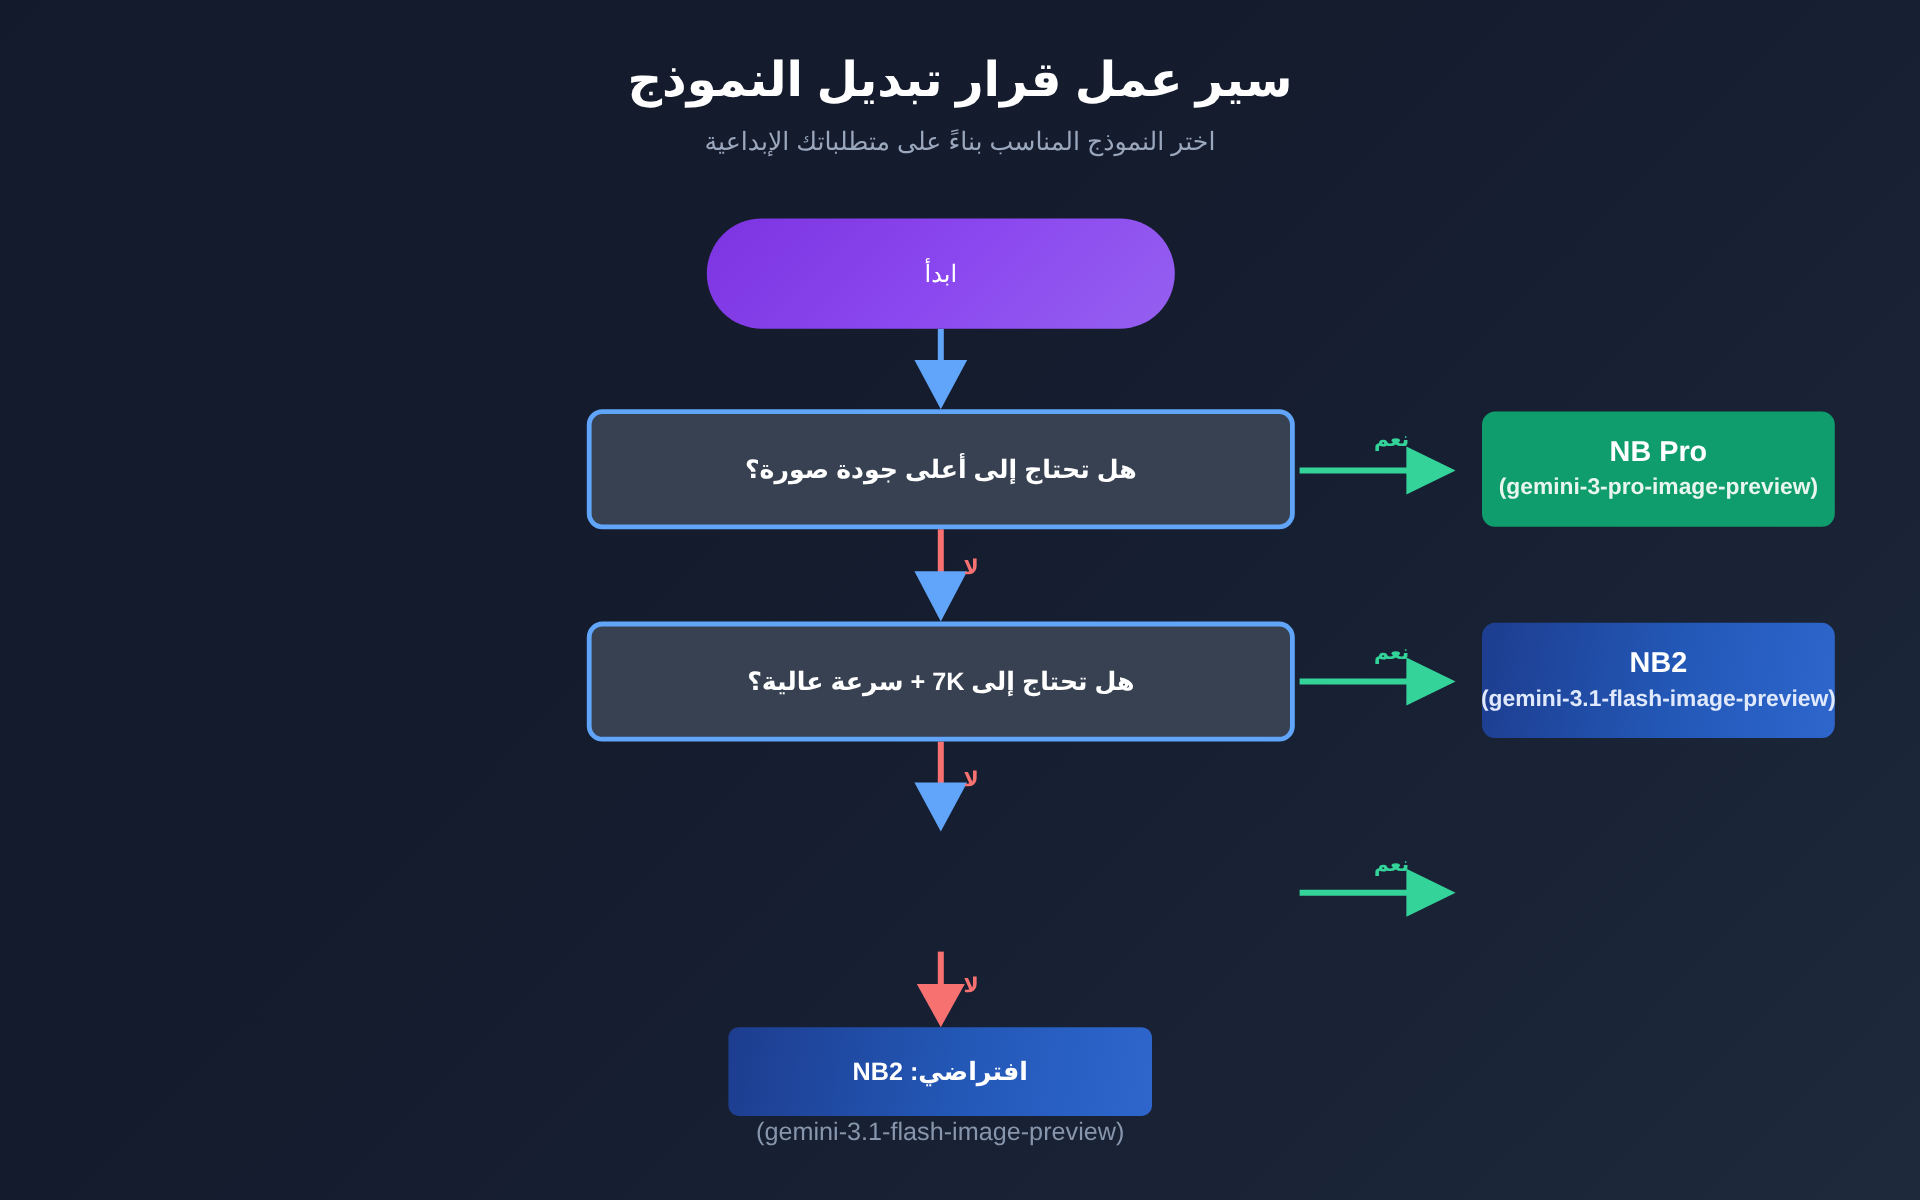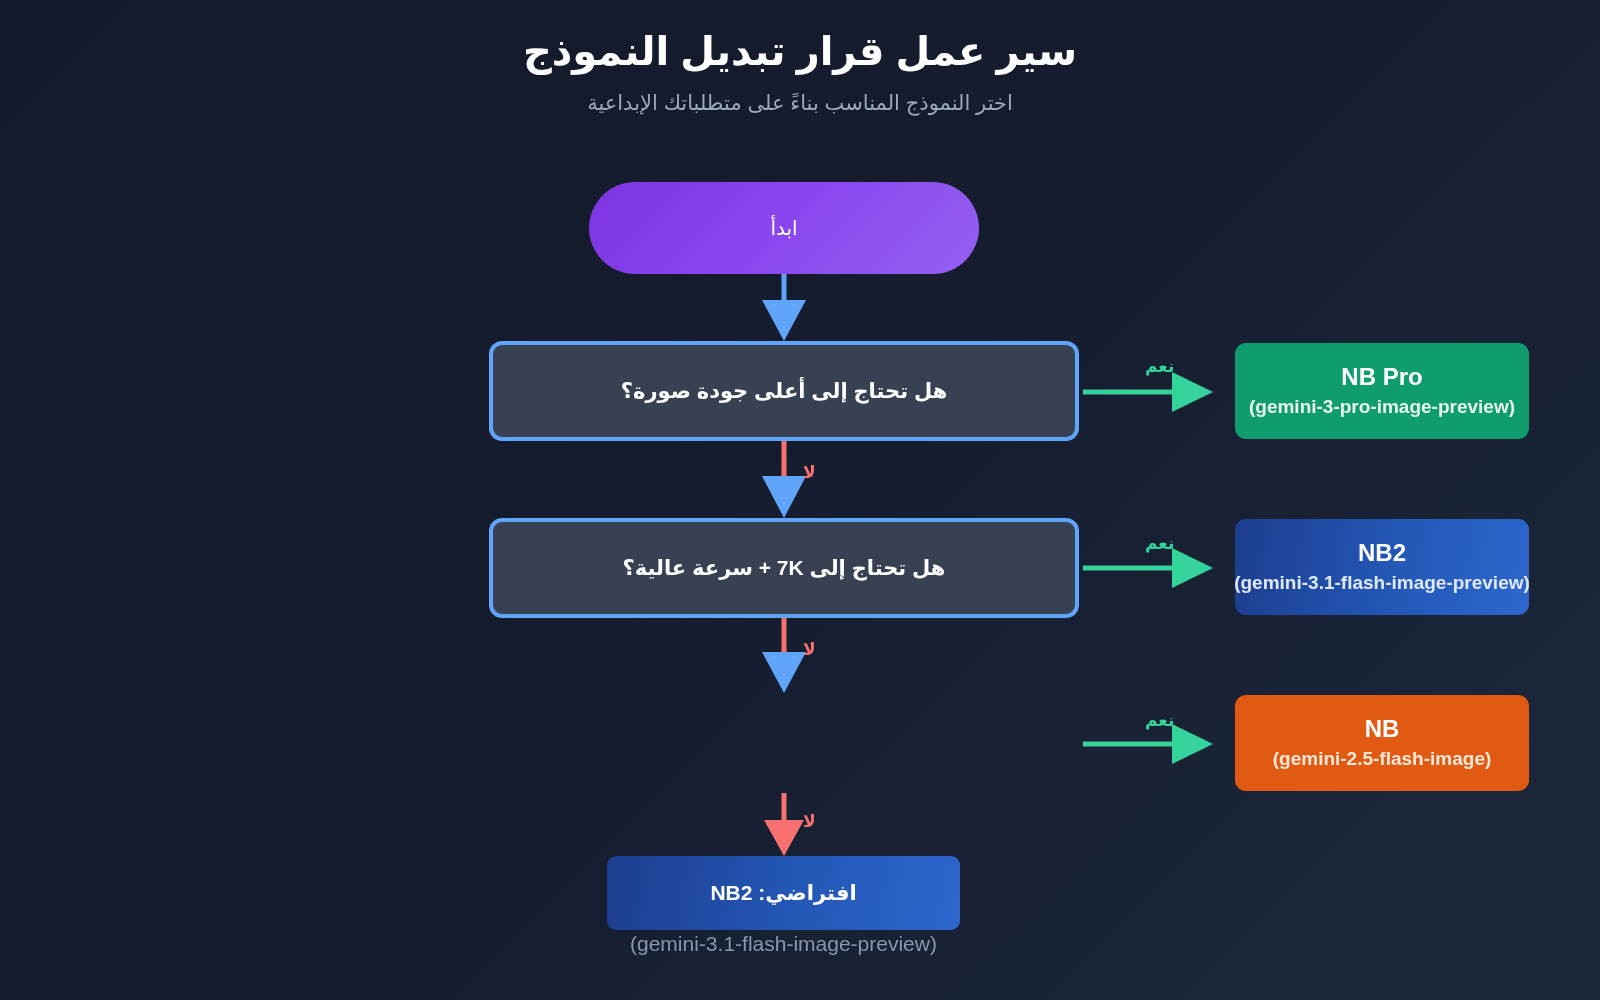--- a/index.html
+++ b/index.html
@@ -18,21 +18,21 @@
     position: relative;
   }
 
   
   .header {
     position: absolute;
     top: 0;
     left: 0;
     width: 1600px;
     text-align: center;
-    padding-top: 28px;
+    padding-top: 44px;
   }
   .title {
     font-size: 40px;
     font-weight: bold;
     color: #ffffff;
     letter-spacing: 0px;
     line-height: 1.15;
   }
   .subtitle {
     font-size: 21px;
@@ -252,24 +252,20 @@
   <div class="node result" id="result-pro">
     <span class="result-name">NB Pro</span>
     <span class="result-model">(gemini-3-pro-image-preview)</span>
   </div>
 
   <div class="node result" id="result-nb2">
     <span class="result-name">NB2</span>
     <span class="result-model">(gemini-3.1-flash-image-preview)</span>
   </div>
 
-  <div class="node result" id="result-nb">
-    <span class="result-name">NB</span>
-    <span class="result-model">(gemini-2.5-flash-image)</span>
-  </div>
 
   <div class="node default-node">
     <span class="default-label">افتراضي: NB2</span>
   </div>
   <div class="default-caption">(gemini-3.1-flash-image-preview)</div>
 
   <div class="edge-label label-yes yes-1">نعم</div>
   <div class="edge-label label-yes yes-2">نعم</div>
   <div class="edge-label label-yes yes-3">نعم</div>
 

